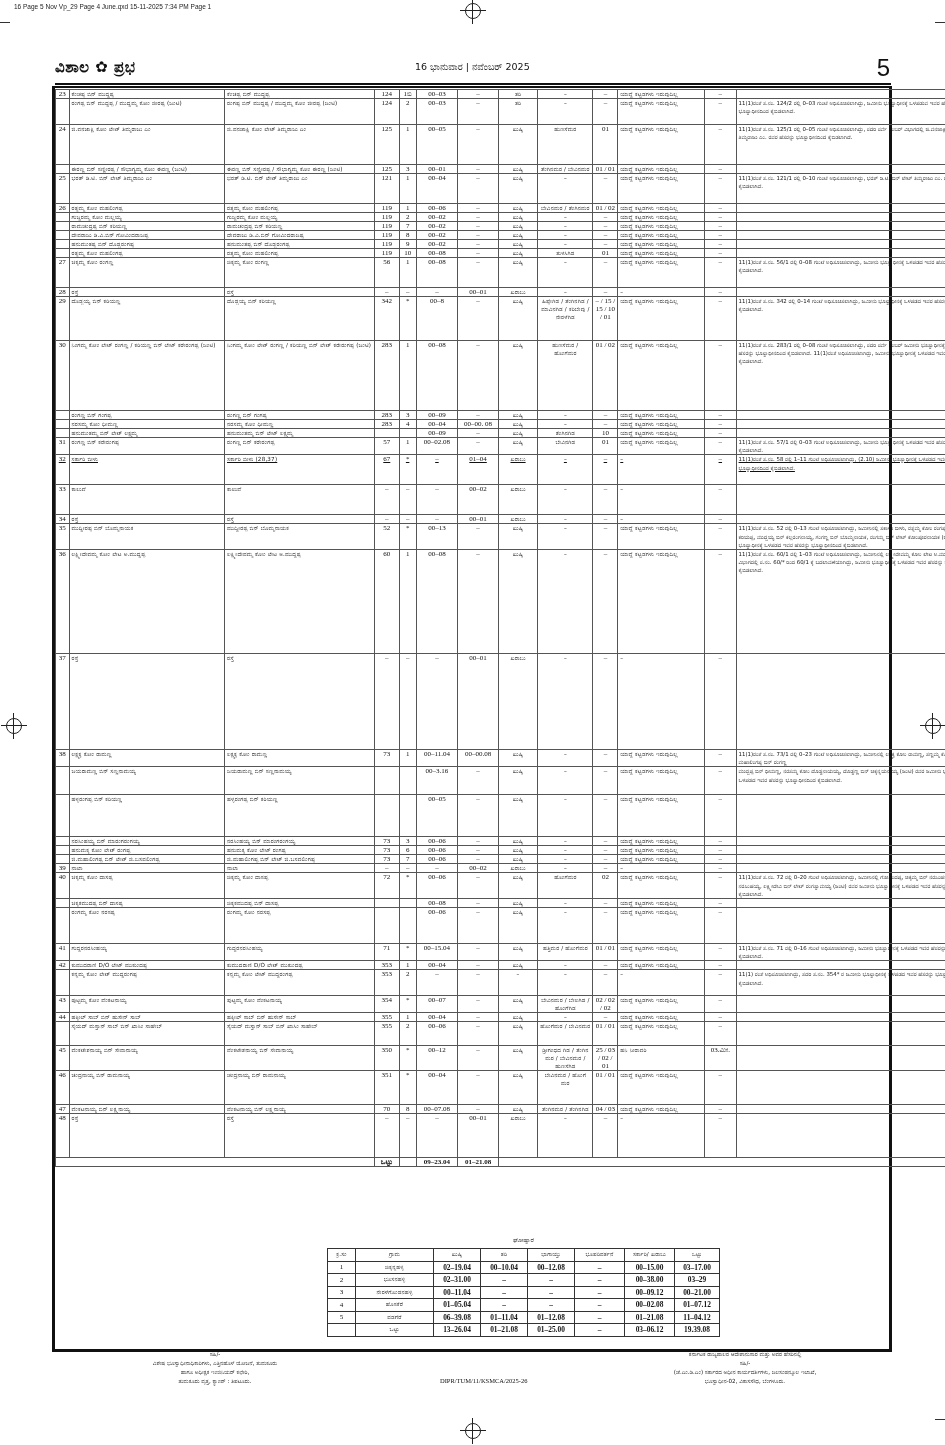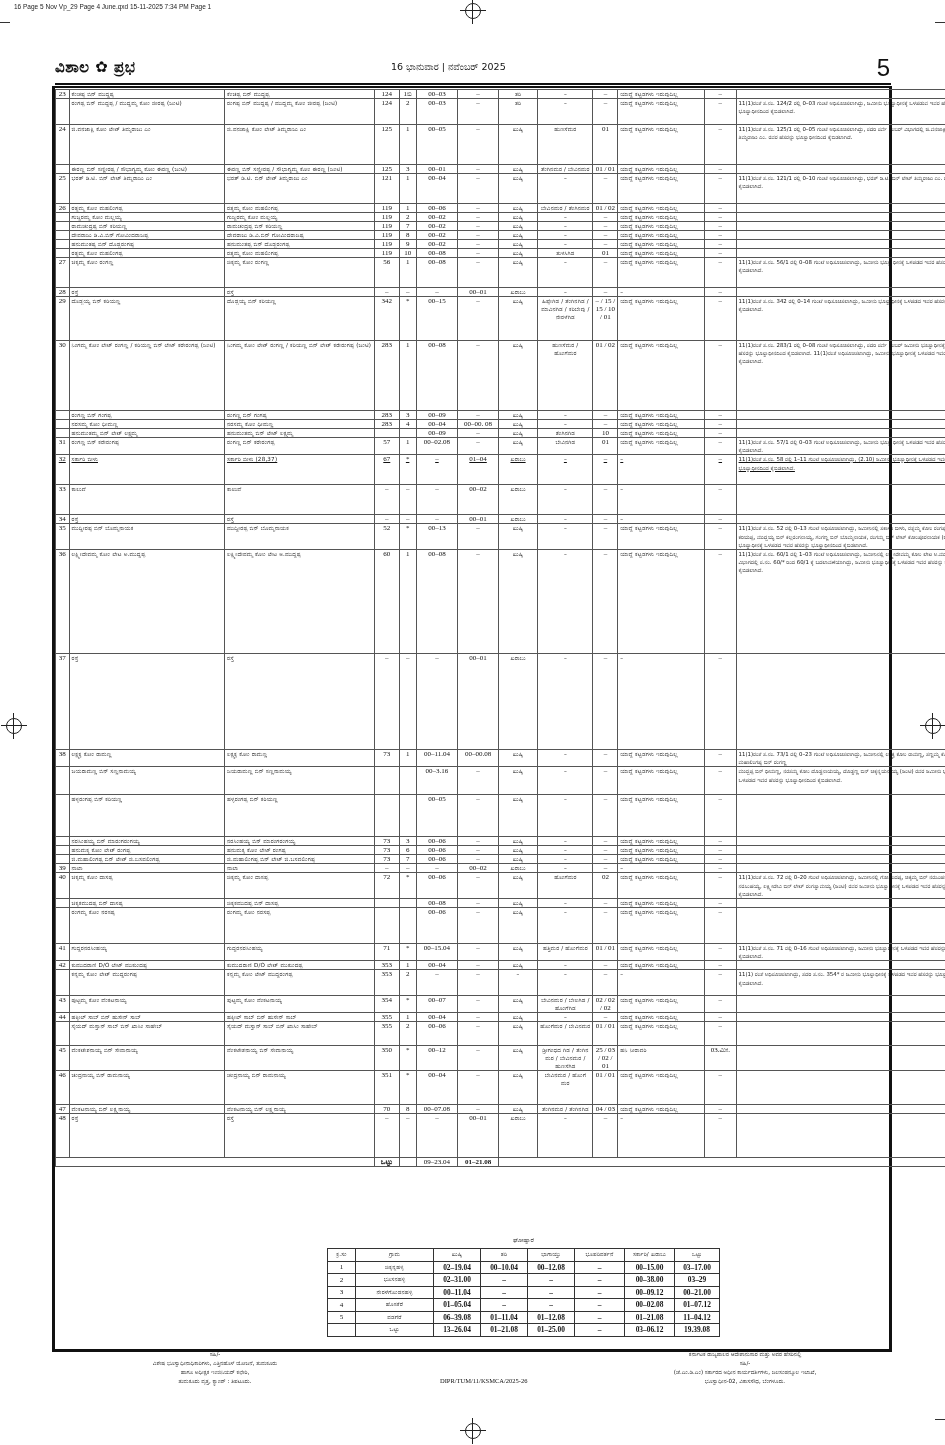--- a/index.html
+++ b/index.html
@@ -4,21 +4,21 @@
 <style>
   html,body{margin:0;padding:0;background:#fff;}
   body{width:945px;height:1445px;position:relative;overflow:hidden;font-family:"DejaVu Serif",serif;color:#111;}
   .slug{position:absolute;left:14px;top:3px;font-family:"Liberation Sans",sans-serif;font-size:6.5px;color:#222;}
   .regmark{position:absolute;width:14px;height:14px;border:1px solid #222;border-radius:50%;}
   .regmark:before{content:"";position:absolute;left:-6px;top:6px;width:26px;height:1px;background:#222;}
   .regmark:after{content:"";position:absolute;left:6px;top:-6px;width:1px;height:26px;background:#222;}
   .crop{position:absolute;background:#333;}
   .masthead{position:absolute;left:55px;top:58px;width:835px;height:22px;}
   .logo{position:absolute;left:0;top:0;font-family:"DejaVu Sans",sans-serif;font-weight:bold;font-size:15px;letter-spacing:0.5px;}
-  .dateline{position:absolute;left:336px;top:3px;font-family:"DejaVu Sans",sans-serif;font-size:9.5px;}
+  .dateline{position:absolute;left:360px;top:3px;font-family:"DejaVu Sans",sans-serif;font-size:9.5px;}
   .pageno{position:absolute;right:0;top:-4px;font-family:"Liberation Sans",sans-serif;font-size:24px;}
   .rule{position:absolute;left:55px;top:83px;width:836px;height:2px;background:#111;}
   .frame{position:absolute;left:52px;top:86px;width:840px;height:1266px;border:3px solid #111;border-top:2px solid #111;box-sizing:border-box;}
   table.main{position:absolute;left:55px;top:89px;width:933px;border-collapse:collapse;table-layout:fixed;font-size:6.3px;line-height:8px;}
   table.main td{border:1px solid #555;padding:0 2px;vertical-align:top;overflow:hidden;}
   table.main td.c{text-align:center;}
   td.num{font-family:"Liberation Serif",serif;font-size:7px;}
   .kn{font-family:"DejaVu Sans",sans-serif;font-size:5.6px;letter-spacing:0.2px;}
   .rem{font-family:"DejaVu Sans",sans-serif;font-size:5.4px;line-height:8.2px;}
   .summary-title{position:absolute;left:513px;top:1236px;font-family:"DejaVu Sans",sans-serif;font-size:6px;}
@@ -259,21 +259,21 @@
         <td class="kn">–</td>
         <td class="c num">–</td>
         <td class="rem"></td>
       </tr>
       <tr style="height: 44px;">
         <td class="c num">29</td>
         <td class="kn">ದೊಡ್ಡಯ್ಯ ಬಿನ್ ಕರಿಯಣ್ಣ</td>
         <td class="kn">ದೊಡ್ಡಯ್ಯ ಬಿನ್ ಕರಿಯಣ್ಣ</td>
         <td class="c num">342</td>
         <td class="c num">*</td>
-        <td class="c num">00–15</td>
+        <td class="c num">00–8</td>
         <td class="c num">–</td>
         <td class="c kn">ಖುಷ್ಕಿ</td>
         <td class="c kn">ಹಿಪ್ಪೇಗಿಡ / ತೆಂಗಿನಗಿಡ / ಮಾವಿನಗಿಡ / ಕರಿಬೇವು / ನೇರಳೆಗಿಡ</td>
         <td class="c num">– / 15 / 15 / 10 / 01</td>
         <td class="kn">ಯಾವ್ದೆ ಕಟ್ಟಡಗಳು ಇರುವುದಿಲ್ಲ</td>
         <td class="c num">–</td>
         <td class="rem">11(1)ರಂತೆ ಸ.ನಂ. 342 ರಲ್ಲಿ 0–14 ಗುಂಟೆ ಅಧಿಸೂಚಿಸಲಾಗಿದ್ದು, ಜಮೀನು ಭೂಸ್ವಾಧೀನಕ್ಕೆ ಒಳಪಡದ ಇವರ ಹೆಸರನ್ನು ಭೂಸ್ವಾಧೀನದಿಂದ ಕೈಬಿಡಲಾಗಿದೆ.</td>
       </tr>
       <tr style="height: 70px;">
         <td class="c num">30</td>
@@ -737,21 +737,21 @@
         <td class="c kn">–</td>
         <td class="c num">–</td>
         <td class="kn">–</td>
         <td class="c num">–</td>
         <td class="rem"></td>
       </tr>
       <tr>
         <td colspan="3" class="c num"></td>
         <td colspan="1" class="c num" style="font-weight: bold;">ಒಟ್ಟು</td>
         <td colspan="1" class="c num"></td>
-        <td colspan="1" class="c num" style="font-weight: normal;">09–23.04</td>
+        <td colspan="1" class="c num" style="font-weight: bold;">09–23.04</td>
         <td colspan="1" class="c num" style="font-weight: bold;">01–21.08</td>
         <td colspan="6" class="c num"></td>
       </tr>
     </tbody>
 </table>
 
 <div class="summary-title">ಘೋಷ್ವಾರೆ</div>
 <table class="sum">
   <colgroup>
       <col style="width:28px">

